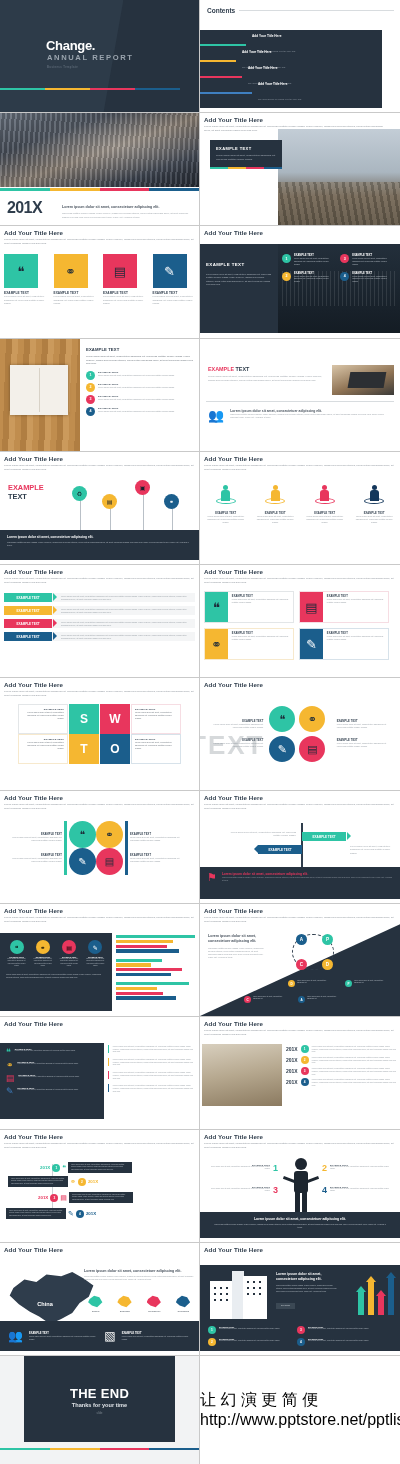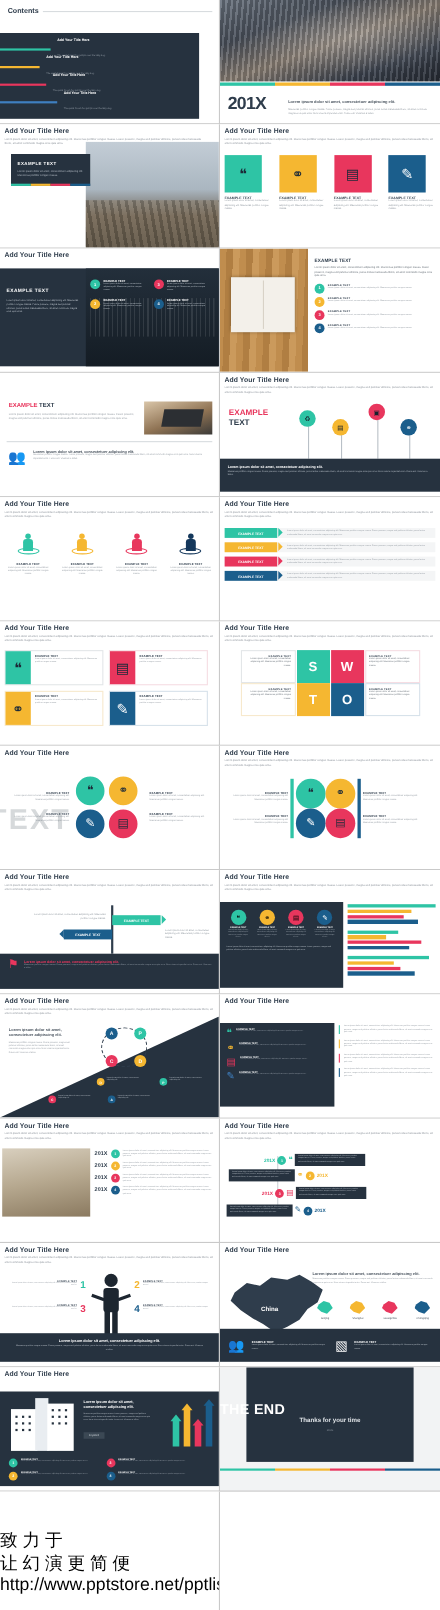--- a/index.html
+++ b/index.html
@@ -171,30 +171,42 @@
   .bldg .b3{position:absolute;left:33px;bottom:0;width:24px;height:43px;background:#fff;}
   .win{position:absolute;width:2.2px;height:2.2px;background:#26323f;}
   .arrow{width:6px;position:relative;}
   .arrow i{display:block;width:6px;}
   .arrow:before{content:"";position:absolute;top:-5px;left:-2px;border-left:5px solid transparent;
     border-right:5px solid transparent;border-bottom:6px solid;}
 
   
   .s25{background:#f2f3f4;}
   .s25 .panel{position:absolute;left:24px;right:24px;top:0;bottom:26px;background:#26323f;}
-  .s25 h1{position:absolute;left:0;right:0;top:30px;text-align:left;color:#fff;font-size:13px;font-weight:800;letter-spacing:.3px;}
+  .s25 h1{position:absolute;left:0;right:0;top:30px;text-align:center;color:#fff;font-size:13px;font-weight:800;letter-spacing:.3px;}
   .s25 h2{position:absolute;left:0;right:0;top:46px;text-align:center;color:#dfe3e7;font-size:5.6px;font-weight:600;}
   .s25 h3{position:absolute;left:0;right:0;top:56px;text-align:center;color:#6a747f;font-size:2.6px;}
   .s25 .bar4{position:absolute;left:0;right:0;bottom:18px;height:2.4px;}
 </style>
 </head>
 <body>
 
 <div class="grid">
 
+  <div class="slide s1">
+    <div class="wedge"></div>
+    <h1>Change.</h1>
+    <h2>ANNUAL REPORT</h2>
+    <h3>Business Template</h3>
+    <div class="bar4">
+      <i class="teal"></i>
+        <i class="yel"></i>
+        <i class="pink"></i>
+        <i class="blu"></i>
+      </div>
+  </div>
 
   <div class="slide s2">
     <div class="hdr">
       <b>Contents</b>
         <i></i>
       </div>
     <div class="panel">
       <div class="row">
         <div class="ln" style="width:46px;background:#2ec4a5"></div>
         <div class="rtxt" style="margin-left:6px">
@@ -1047,21 +1059,20 @@
       <i class="teal"></i>
         <i class="yel"></i>
         <i class="pink"></i>
         <i class="blu"></i>
       </div>
   </div>
 
   <div class="slide">
     <div style="position:absolute;left:0;right:0;top:34px">
       <div class="seal"></div>
-      <div class="cn1">致 力 于</div>
       <div class="cn2">让 幻 演 更 简 便</div>
       <div class="cn4">http://www.pptstore.net/pptlist/index.html</div>
     </div>
   </div>
 
 </div>
 
 <style>
 .rib.teal:after{border-left-color:#2ec4a5}.rib.yel:after{border-left-color:#f5b731}
 .rib.pink:after{border-left-color:#e8365d}.rib.blu:after{border-left-color:#1b5e8c}

